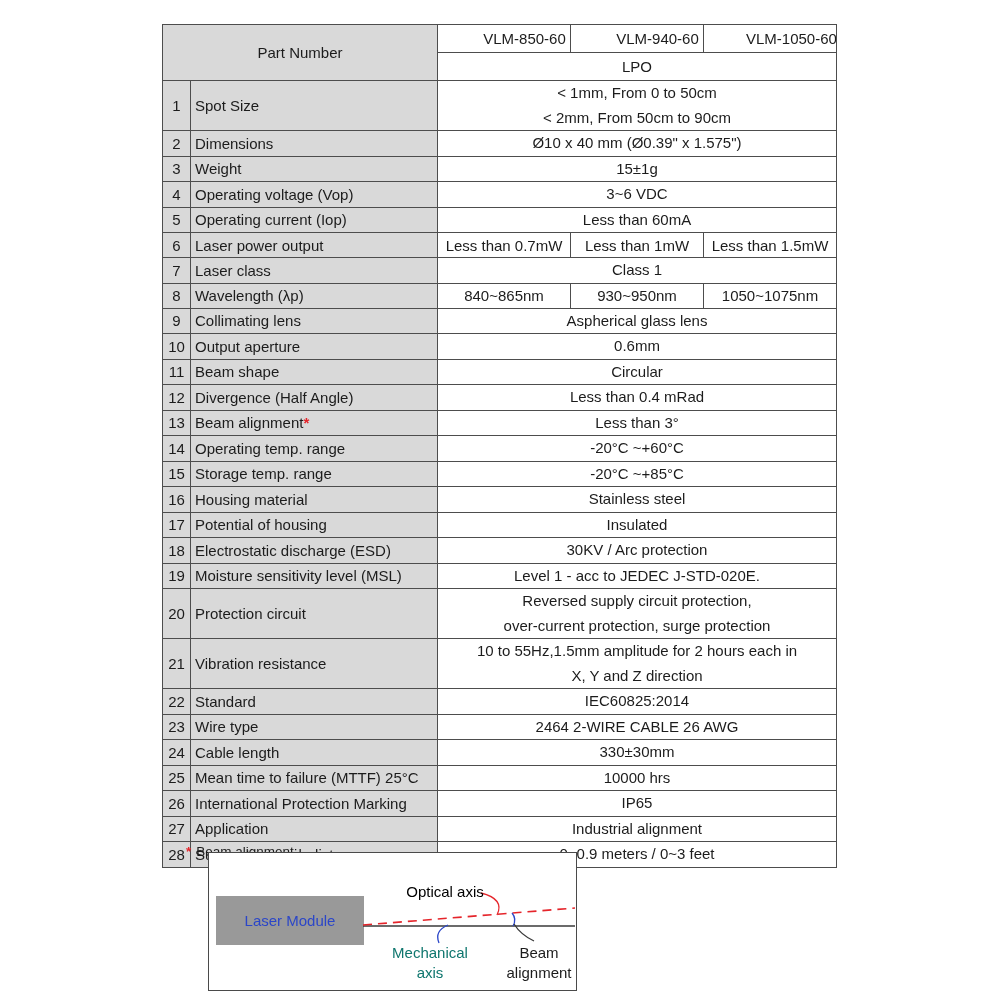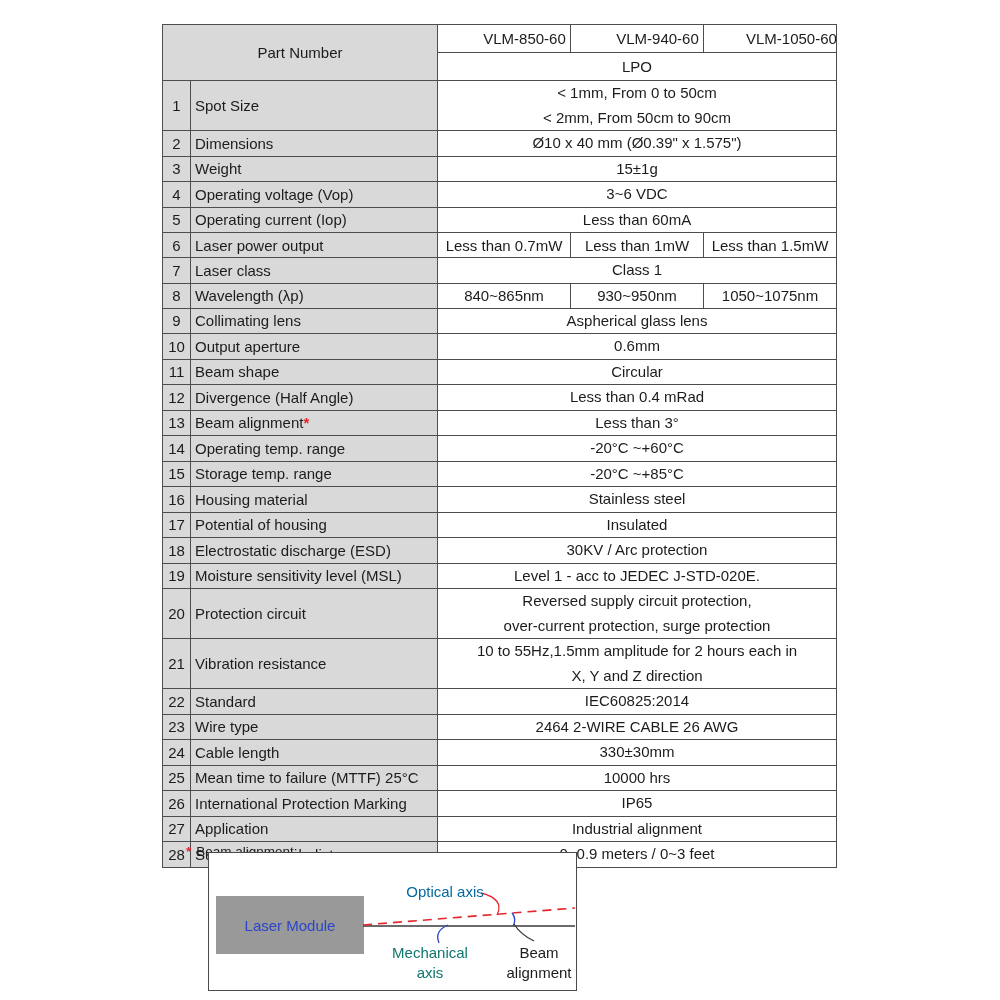--- a/index.html
+++ b/index.html
@@ -26,27 +26,27 @@
   .footnote{
     position:absolute;left:186px;top:844px;font-size:13.5px;color:#1c1c1c;
   }
   .footnote .marker{margin-right:5px;}
   
   .diagram{
     position:absolute;left:208px;top:852px;width:367px;height:137px;
     border:1px solid #4a4a4a;background:#ffffff;
   }
   .laser-box{
-    position:absolute;left:7px;top:43px;width:148px;height:58px;
+    position:absolute;left:7px;top:43px;width:148px;height:49px;
     background:#999999;display:flex;align-items:center;justify-content:center;
     font-size:15px;color:#2b46c8;
   }
   .diagram svg{position:absolute;left:0;top:0;}
   .diag-label{position:absolute;font-size:15px;text-align:center;line-height:1.32;}
-  .optical-label{left:193px;top:29px;width:86px;color:#0369a1;}
+  .optical-label{left:193px;top:29px;width:86px;color:#000000;}
   .mechanical-label{left:179px;top:90px;width:84px;color:#0f766e;}
   .beam-label{left:292px;top:90px;width:76px;color:#1c1c1c;}
 </style>
 </head>
 <body>
 
 <div class="page">
 
   <table class="spec">
     <colgroup>

